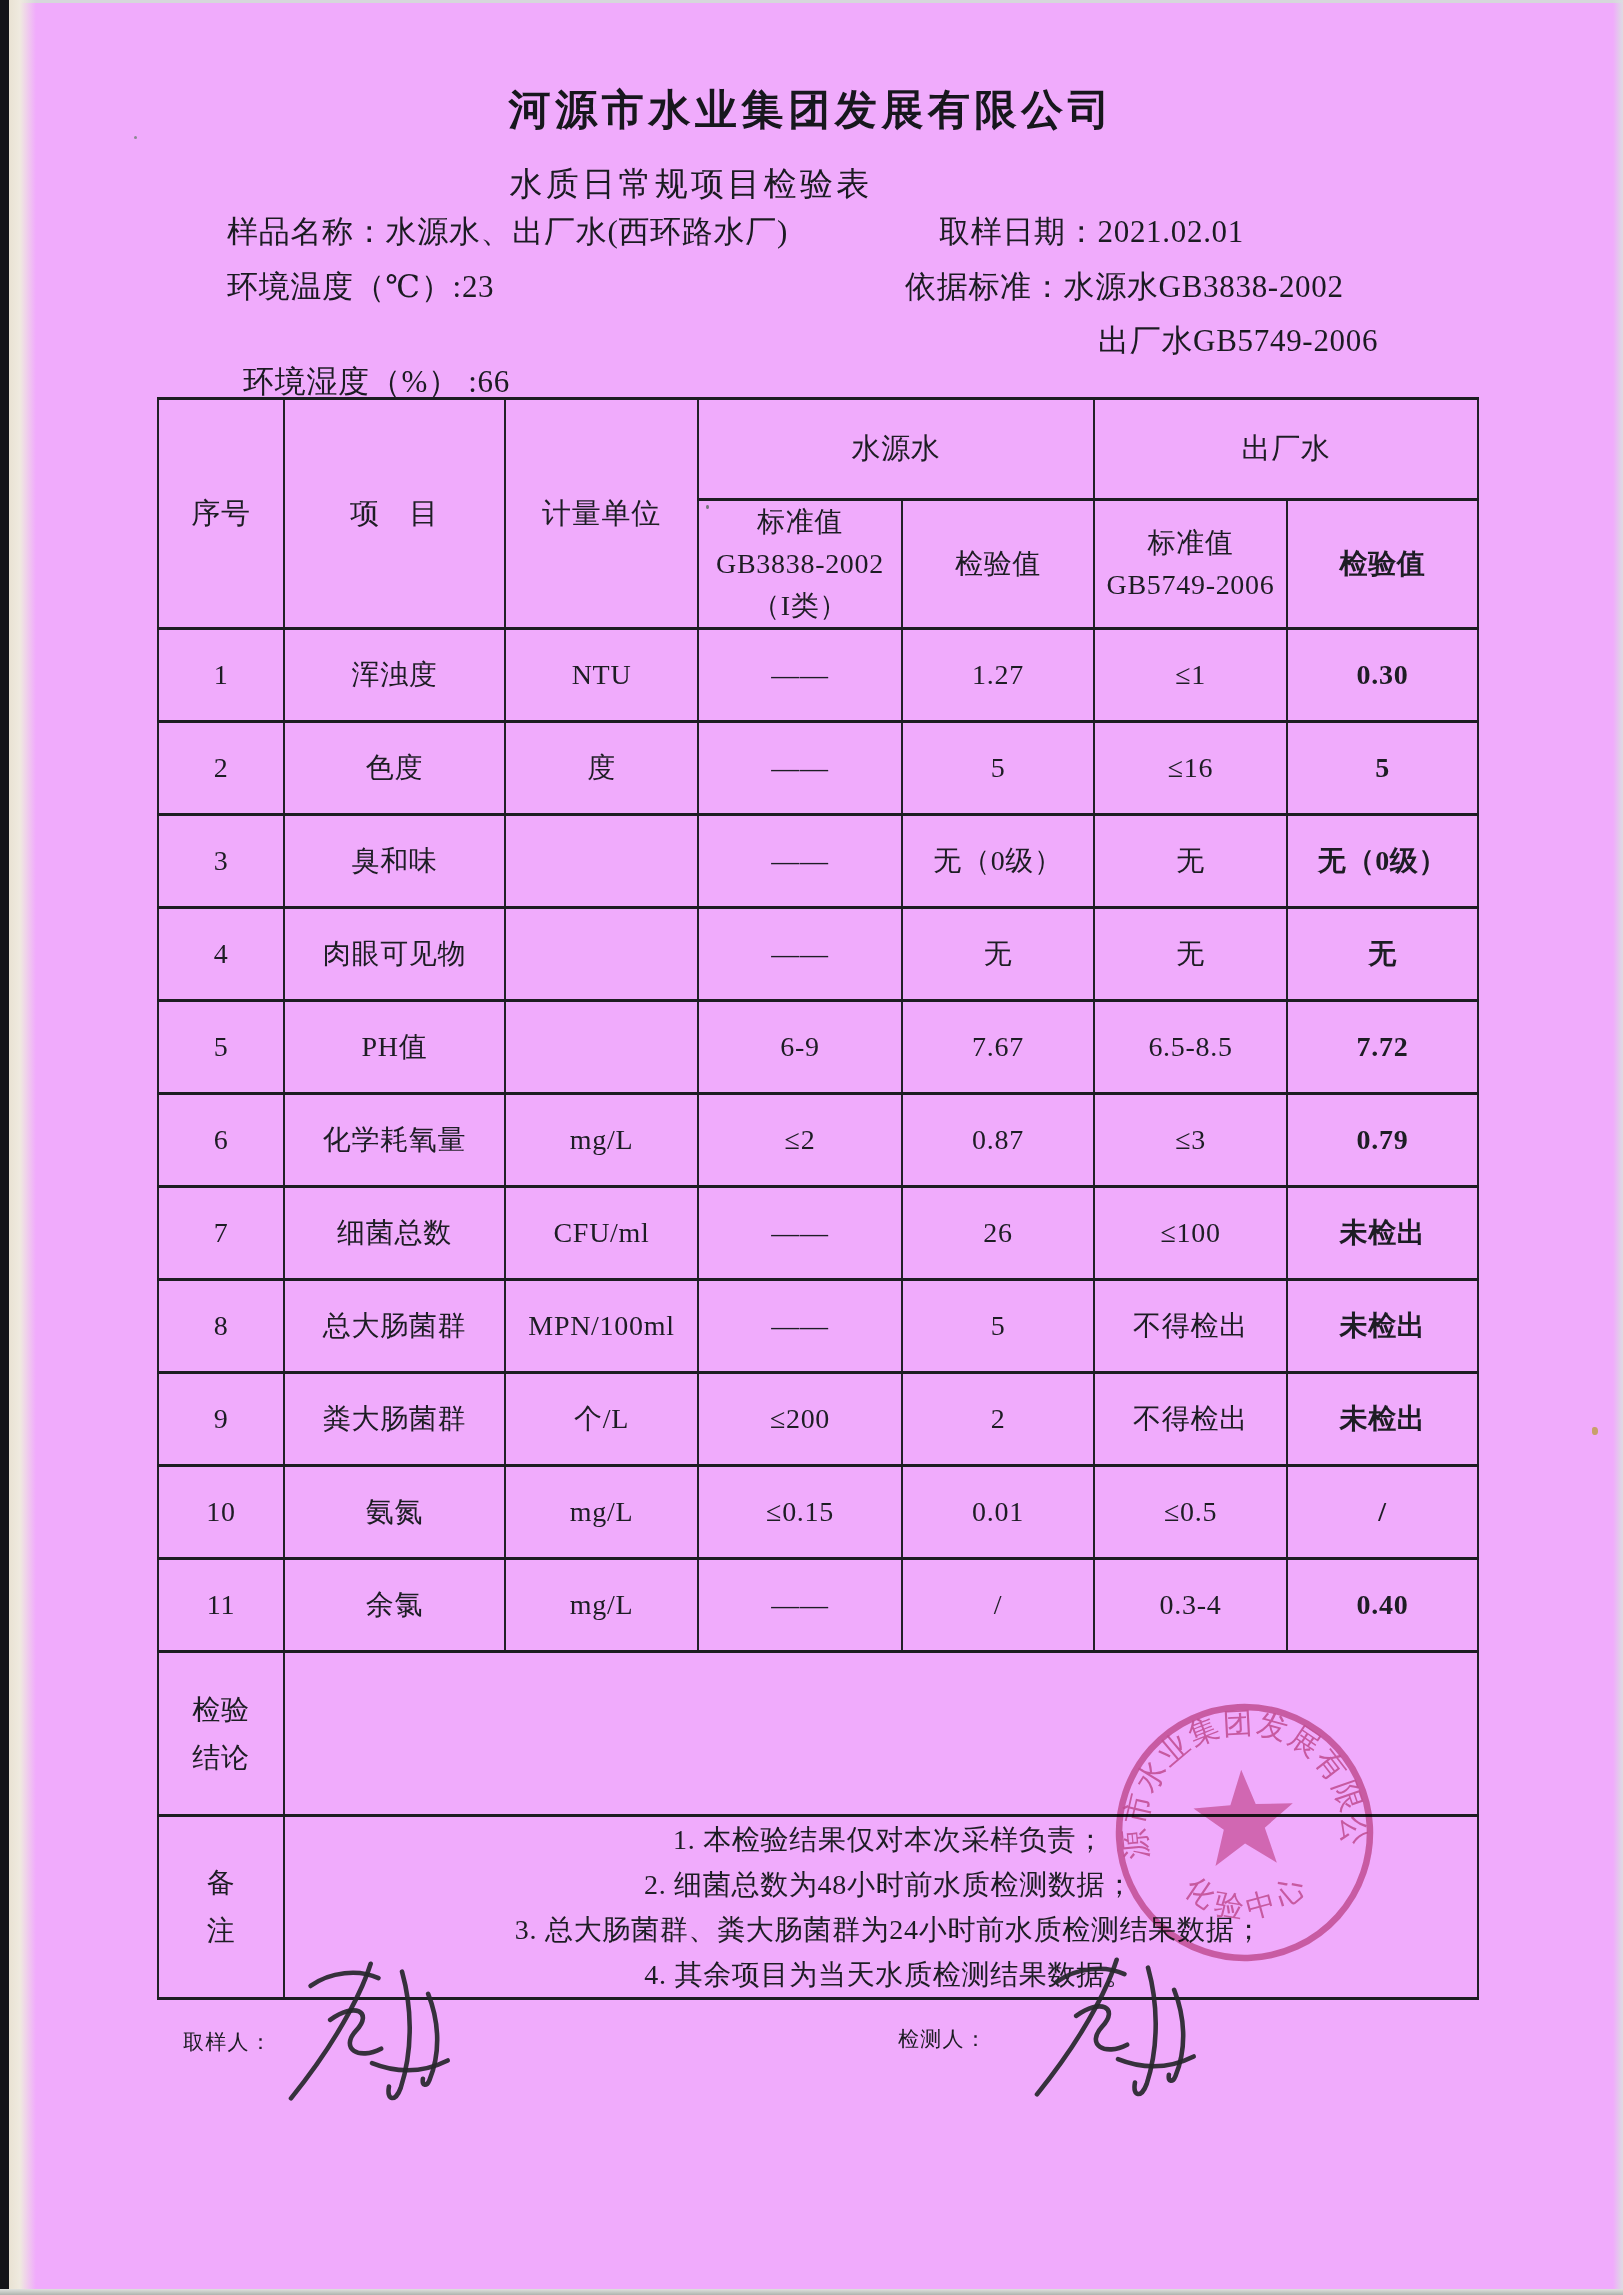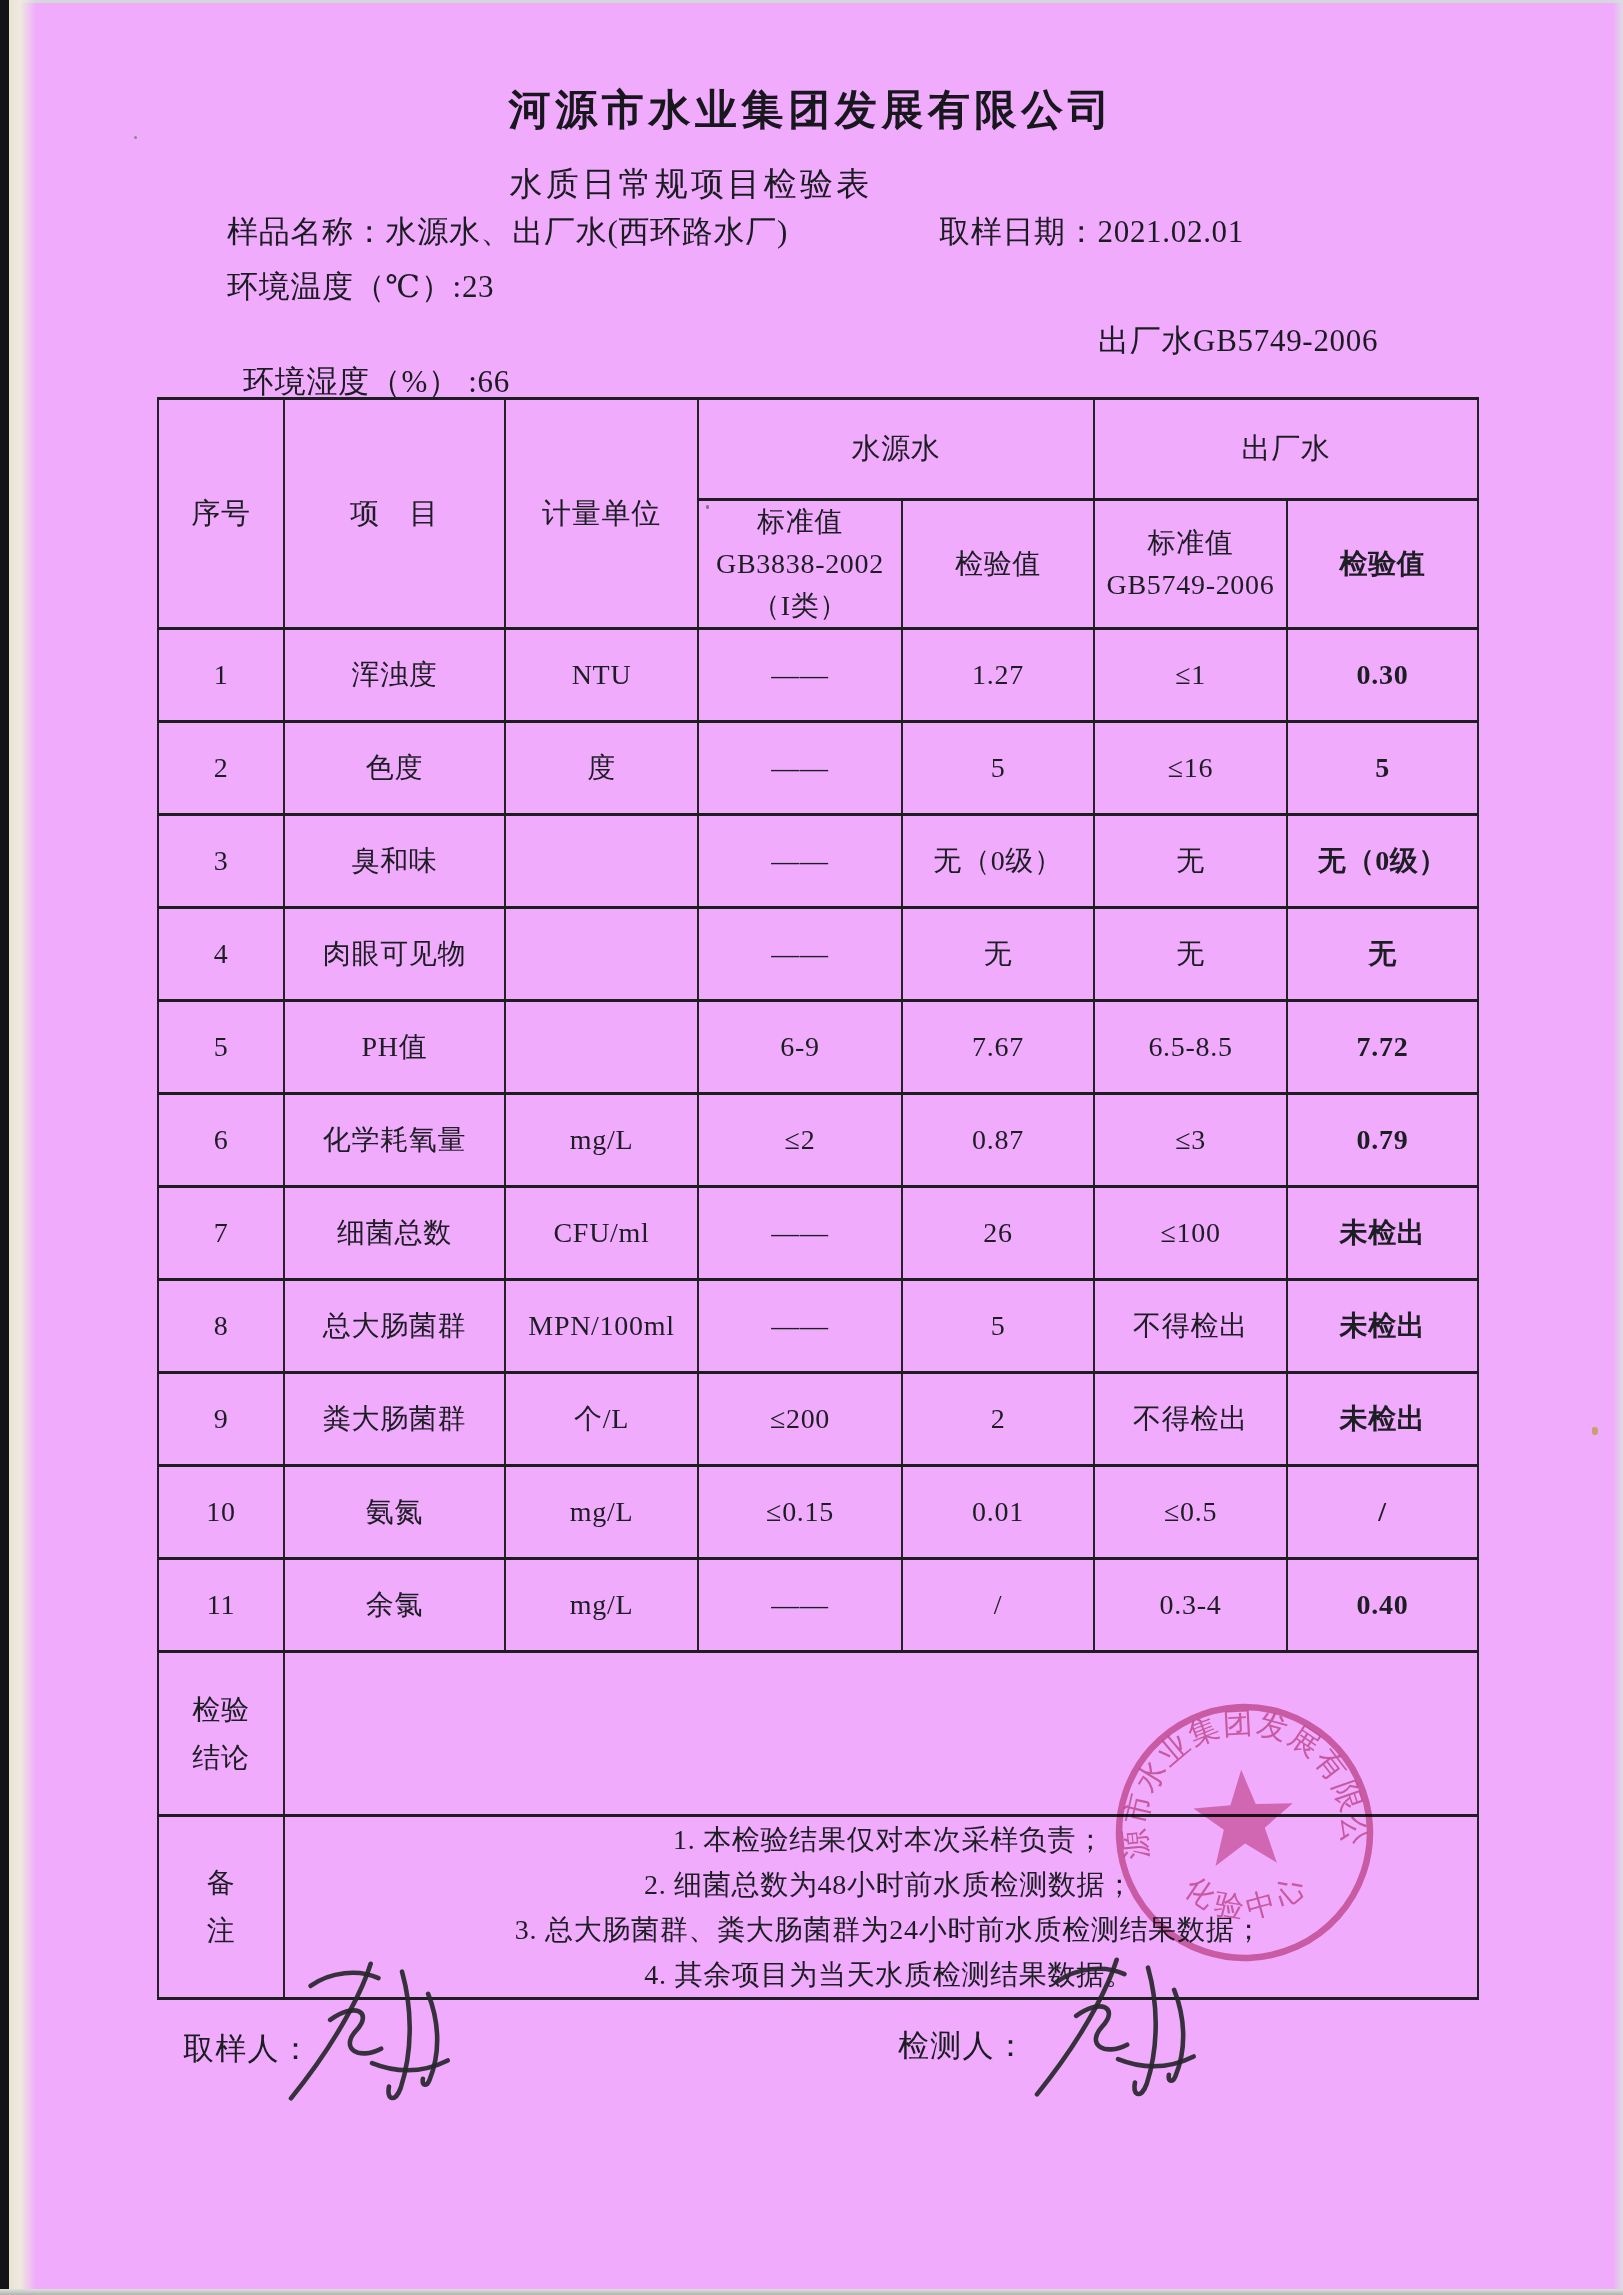--- a/index.html
+++ b/index.html
@@ -57,21 +57,21 @@
   tr.drow td{height:90px;}
   td.item-cell{text-align:left;padding-left:10.5px;}
   td.pre{white-space:pre-line;line-height:1.5;font-size:27px;}
   td.fac-val,.fac-val-h{font-weight:bold;color:#131318;}
   tr.conclusion-row td{height:161px;}
   td.stub{white-space:pre-line;line-height:1.7;font-size:29px;}
   tr.remarks-row td{height:178px;}
   td.remarks-cell{text-align:left;vertical-align:middle;padding-left:18.3px;}
   .remark-line{font-size:28px;line-height:45px;letter-spacing:0.7px;white-space:nowrap;padding-left:16px;}
 
-  .sign-label{position:absolute;font-size:31px;letter-spacing:1.3px;color:#1b1b22;white-space:nowrap;}
+  .sign-label{position:absolute;font-size:21px;letter-spacing:1.3px;color:#1b1b22;white-space:nowrap;}
   .l-sampler{left:183px;top:2028px;}
   .l-tester{left:898px;top:2025px;}
   .signature{position:absolute;width:223px;height:162px;}
   .sig-1{left:267px;top:1952px;}
   .sig-2{left:1013px;top:1948px;}
   .signature path{stroke:#26262b;stroke-width:7;fill:none;stroke-linecap:round;opacity:.92;}
 
   .stamp{
     position:absolute;left:1104px;top:1692px;width:281px;height:281px;
     mix-blend-mode:multiply;opacity:.88;transform:rotate(-3deg);
@@ -90,20 +90,21 @@
   <div class="speck speck-a"></div>
   <div class="speck speck-b"></div>
   <div class="speck speck-c"></div>
 
   <div class="company-title">河源市水业集团发展有限公司</div>
   <div class="doc-title">水质日常规项目检验表</div>
 
   <div class="info-line i-sample">样品名称：水源水、出厂水(西环路水厂)</div>
   <div class="info-line i-date">取样日期：2021.02.01</div>
   <div class="info-line i-temp">环境温度（℃）:23</div>
+  <div class="info-line i-stdref">依据标准：水源水GB3838-2002</div>
   <div class="info-line i-humid">环境湿度（%） :66</div>
   <div class="info-line i-stdfac">出厂水GB5749-2006</div>
 
   <table class="report">
     <colgroup>
       <col style="width:126px">
         <col style="width:221px">
         <col style="width:193px">
       <col style="width:204px">
         <col style="width:192px">

